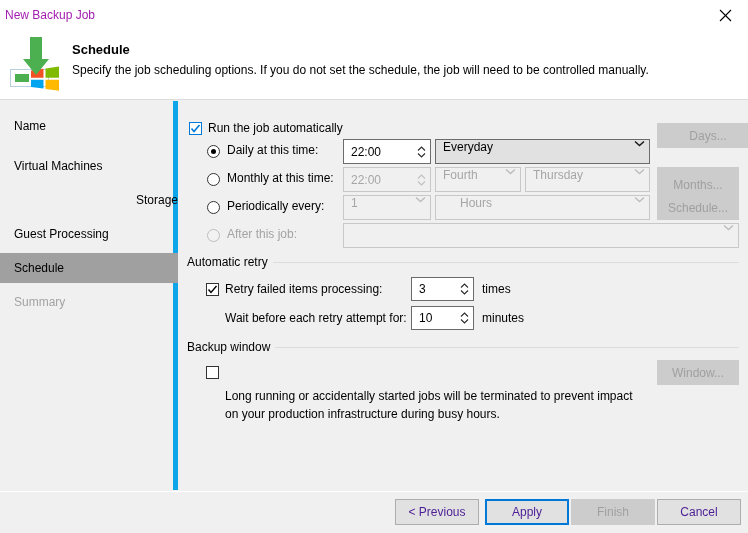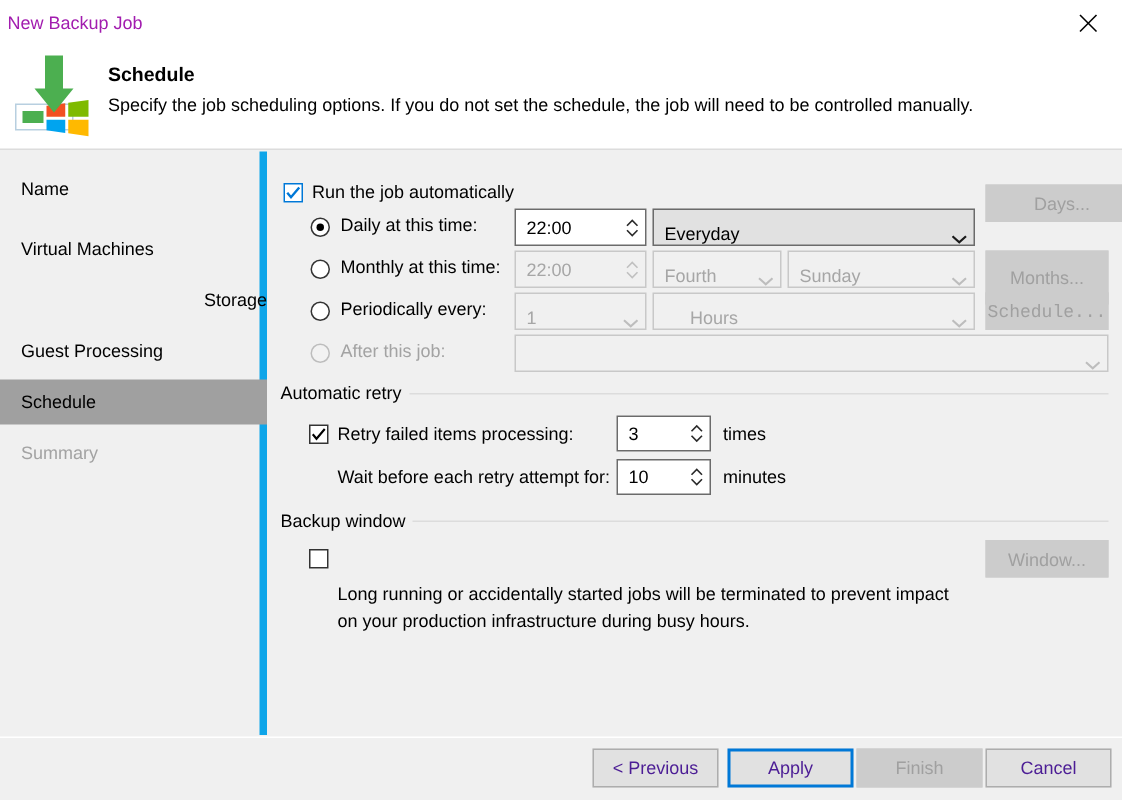--- a/index.html
+++ b/index.html
@@ -197,21 +197,21 @@
   }
   .spin .arrows svg { display: block; }
 
   
   .combo {
     position: absolute;
     box-sizing: border-box;
     background: #e1e1e1;
     border: 1px solid #6b6b6b;
     display: flex;
-    align-items: flex-end;
+    align-items: flex-start;
     cursor: default;
   }
   .combo.disabled {
     background: #f0f0f0;
     border-color: #c8c8c8;
     cursor: default;
   }
   .combo .ctext {
     flex: 1;
     font-size: 12px;
@@ -370,21 +370,21 @@
   <div class="combo disabled" style="left:256px; top:66px; width:86px; height:25px;">
     <div class="ctext">Fourth</div>
     <div class="carrow">
       <svg width="11" height="7" viewBox="0 0 11 7" aria-hidden="true">
           <polyline points="1,1.5 5.5,5.5 10,1.5" fill="none" stroke="#bdbdbd" stroke-width="1.4"></polyline>
         </svg>
     </div>
   </div>
 
   <div class="combo disabled" style="left:346px; top:66px; width:125px; height:25px;">
-    <div class="ctext">Sunday</div>
+    <div class="ctext">Thursday</div>
     <div class="carrow">
       <svg width="11" height="7" viewBox="0 0 11 7" aria-hidden="true">
           <polyline points="1,1.5 5.5,5.5 10,1.5" fill="none" stroke="#bdbdbd" stroke-width="1.4"></polyline>
         </svg>
     </div>
   </div>
 
   <div class="btn disabled" style="left:478px; top:66px; width:82px; height:36px;">Months...</div>
 
   <div class="rb" style="left:28px; top:100px;"></div>
@@ -401,21 +401,21 @@
 
   <div class="combo disabled" style="left:256px; top:94px; width:215px; height:25px;padding-left:17px;">
     <div class="ctext">Hours</div>
     <div class="carrow">
       <svg width="11" height="7" viewBox="0 0 11 7" aria-hidden="true">
           <polyline points="1,1.5 5.5,5.5 10,1.5" fill="none" stroke="#bdbdbd" stroke-width="1.4"></polyline>
         </svg>
     </div>
   </div>
 
-  <div class="btn disabled" style="left:478px; top:94px; width:82px; height:25px;font-family:Liberation Mono, monospace;">Schedule...</div>
+  <div class="btn disabled" style="left:478px; top:94px; width:82px; height:25px;">Schedule...</div>
 
   <div class="rb disabled" style="left:28px; top:128px;"></div>
   <div class="lbl disabled" style="left:48px; top:126px;">After this job:</div>
 
   <div class="combo disabled" style="left:164px; top:122px; width:396px; height:25px;">
     <div class="ctext"></div>
     <div class="carrow">
       <svg width="11" height="7" viewBox="0 0 11 7" aria-hidden="true">
           <polyline points="1,1.5 5.5,5.5 10,1.5" fill="none" stroke="#bdbdbd" stroke-width="1.4"></polyline>
         </svg>

